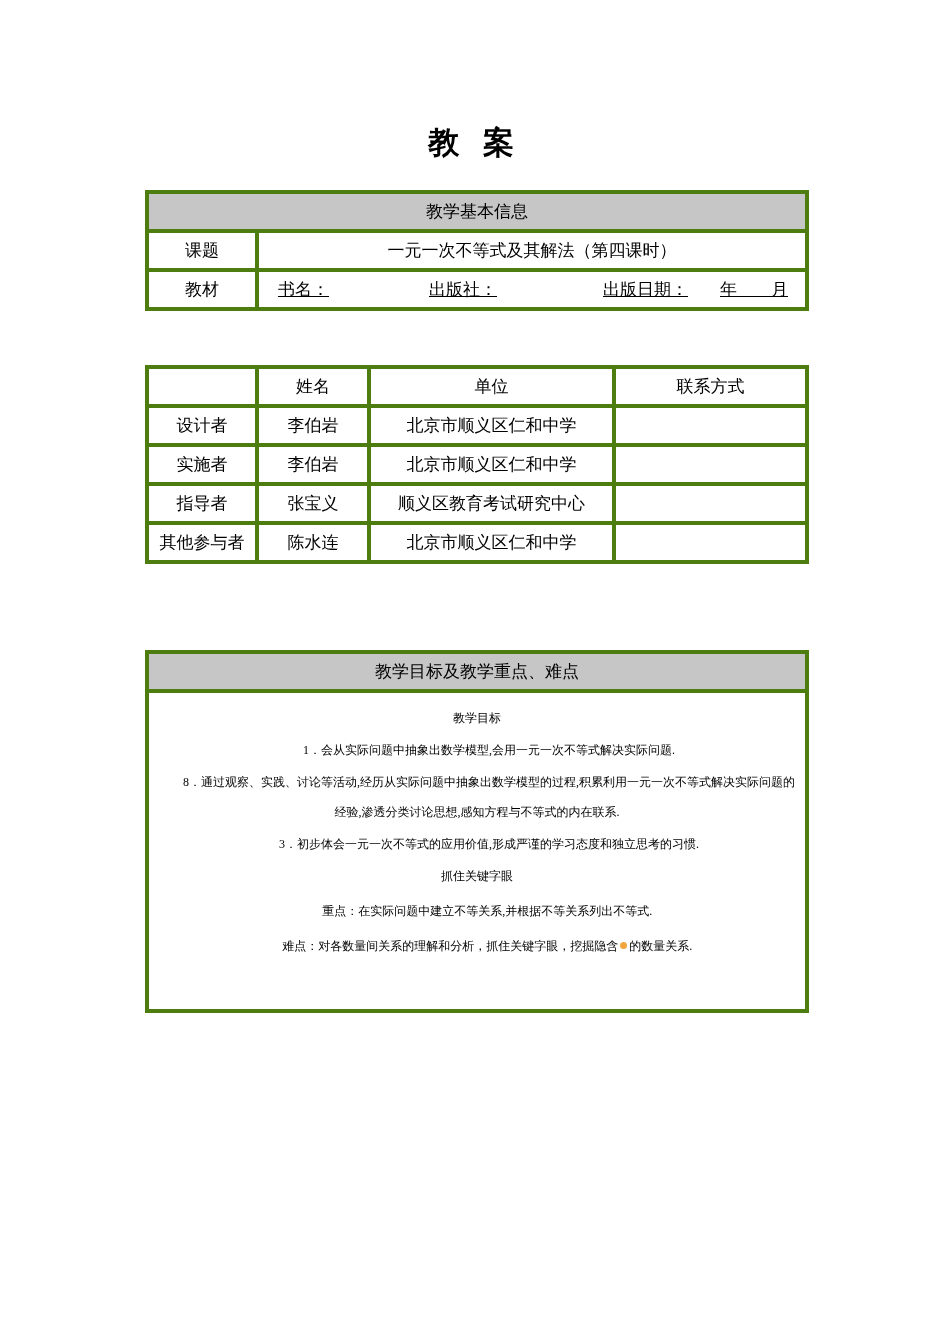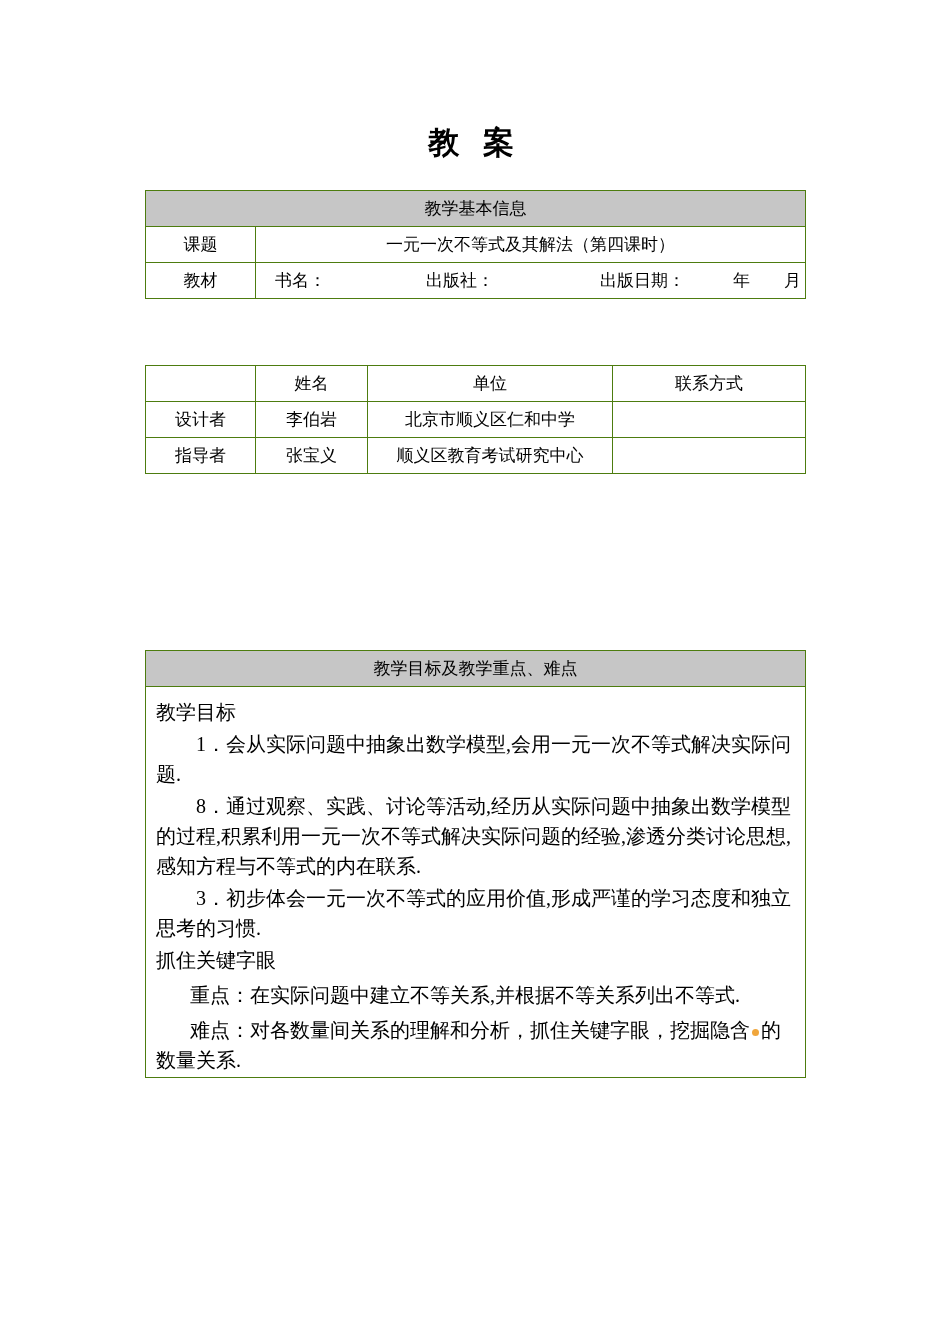--- a/index.html
+++ b/index.html
@@ -32,49 +32,50 @@
     left: 145px;
     width: 660px;
     border-collapse: collapse;
     table-layout: fixed;
     font-size: 17px;
   }
   #info-table { top: 190px; }
   #participants-table { top: 365px; }
   #objectives-table { top: 650px; }
   table.doc td {
-    border: 1px solid #4d7c0f;
+    border: 4px solid #4d7c0f;
     height: 35px;
     text-align: center;
     vertical-align: middle;
     padding: 0 4px;
     overflow: hidden;
   }
   td.band {
     background: var(--header_bg, #c6c6c6);
     height: 36px;
   }
   .jiaocai-cell {
     text-align: left;
   }
   .jiaocai-flex {
     display: flex;
     align-items: flex-start;
     padding-left: 15px;
     white-space: pre;
+    text-decoration: underline;
   }
   .jiaocai-flex .gap1 { margin-right: 100px; }
   .jiaocai-flex .gap2 { margin-right: 106px; }
-  .jiaocai-flex .gap3 { margin-right: 48px; }
+  .jiaocai-flex .gap3 { margin-right: 32px; }
   #objectives-table td.obj-body {
     height: 308px;
     vertical-align: top;
-    text-align: left;
+    text-align: center;
     padding: 8px 10px 0 10px;
-    font-size: 20px;
+    font-size: 12px;
   }
   .obj-body p {
     margin: 2px 0;
     line-height: 30px;
   }
   .obj-body p.goal { text-indent: 2em; }
   .obj-body p.point { text-indent: 1.7em; margin-top: 5px; }
   .dot {
     display: inline-block;
     width: 7px;
@@ -135,23 +136,35 @@
       <td>单位</td>
       <td>联系方式</td>
     </tr>
     <tr>
       <td>设计者</td>
       <td>李伯岩</td>
       <td>北京市顺义区仁和中学</td>
       <td></td>
     </tr>
     <tr>
+      <td>实施者</td>
+      <td>李伯岩</td>
+      <td>北京市顺义区仁和中学</td>
+      <td></td>
+    </tr>
+    <tr>
       <td>指导者</td>
       <td>张宝义</td>
       <td>顺义区教育考试研究中心</td>
+      <td></td>
+    </tr>
+    <tr>
+      <td>其他参与者</td>
+      <td>陈水连</td>
+      <td>北京市顺义区仁和中学</td>
       <td></td>
     </tr>
   </tbody>
     </table>
 
   <table class="doc" id="objectives-table">
     <colgroup>
         <col style="width:660px">
       </colgroup>
     <tbody>

